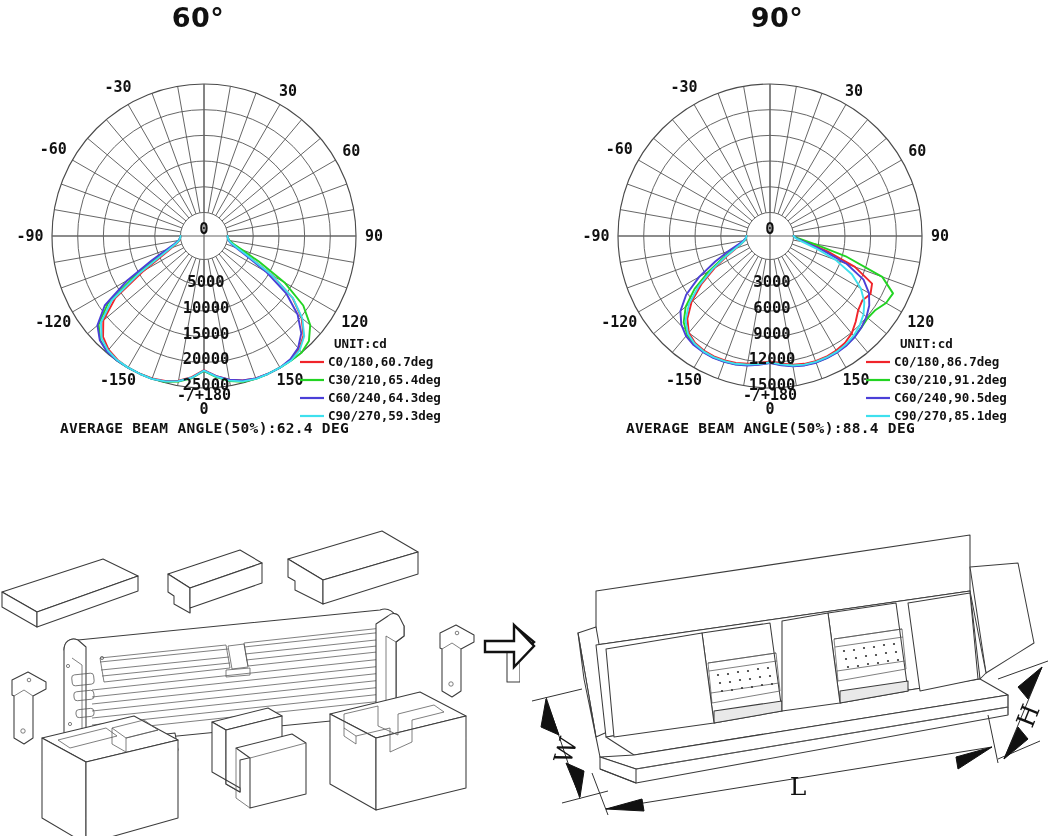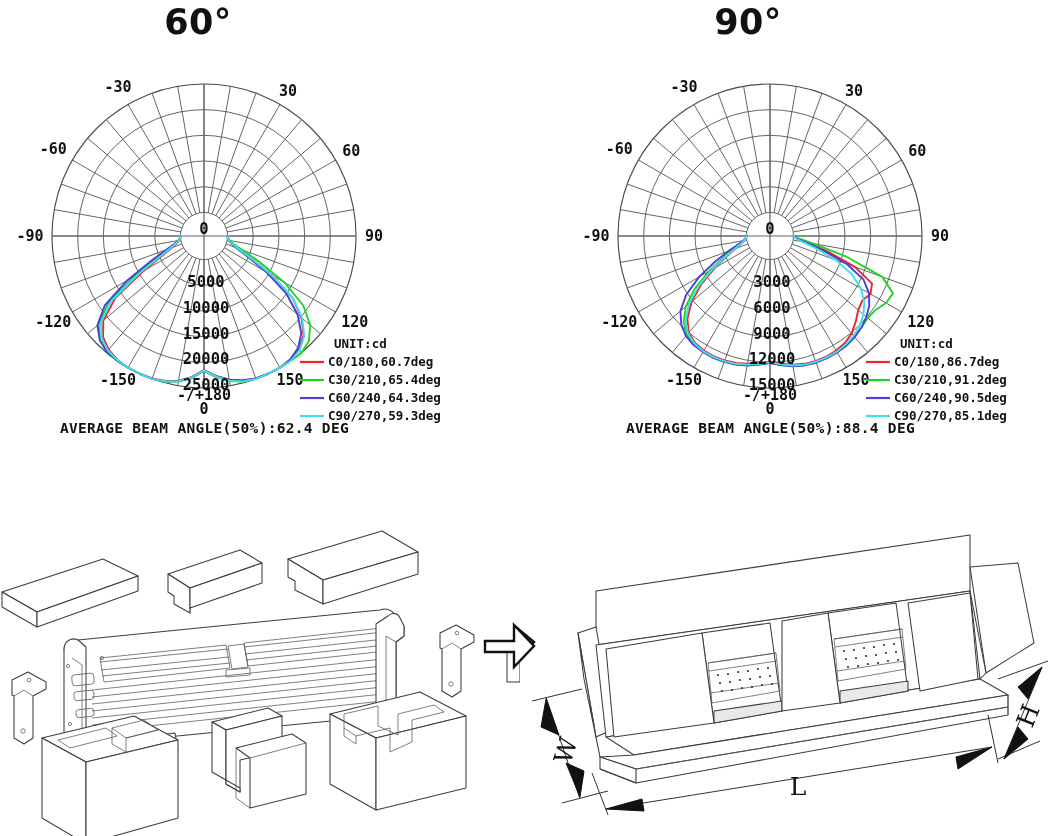--- a/index.html
+++ b/index.html
@@ -5,24 +5,24 @@
   html,body{margin:0;padding:0;}
   body{
     width:1059px;height:836px;background:#ffffff;
     font-family:"DejaVu Sans Mono","Liberation Mono",monospace;
     overflow:hidden;position:relative;
   }
   .page{position:relative;width:1059px;height:836px;}
   .chart-title{
     position:absolute;top:2px;width:240px;text-align:center;
     font-family:"DejaVu Sans","Liberation Sans",sans-serif;
-    font-weight:bold;font-size:35px;color:#111;letter-spacing:.5px;
+    font-weight:bold;font-size:27px;color:#111;letter-spacing:.5px;
   }
   #title-left{left:78px;}
-  #title-right{left:628px;}
+  #title-right{left:657px;}
   .polar-wrap{position:absolute;top:46px;width:530px;height:400px;}
   #polar-left{left:0px;}
   #polar-right{left:530px;}
   svg{display:block;}
   .gridline{stroke:#555;stroke-width:.9;fill:none;}
   .gridline-major{stroke:#4a4a4a;stroke-width:1.15;fill:none;}
   .axisline{stroke:#666;stroke-width:1.2;}
   .ang-lbl{
     font-family:"DejaVu Sans Mono","Liberation Mono",monospace;
     font-weight:bold;font-size:15px;fill:#111;

